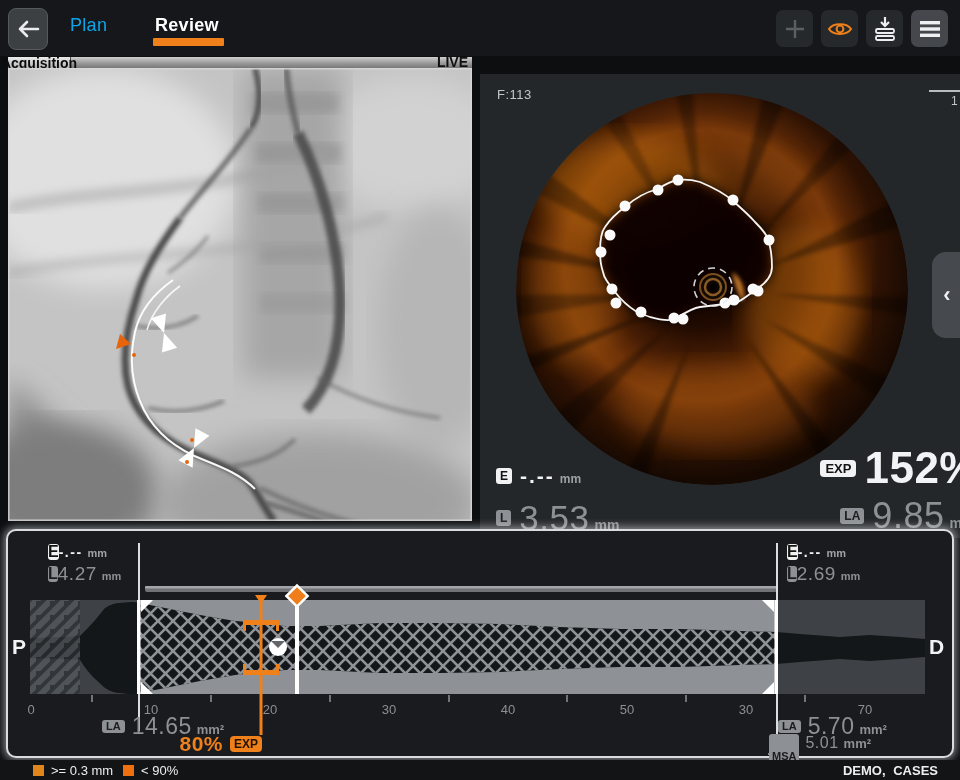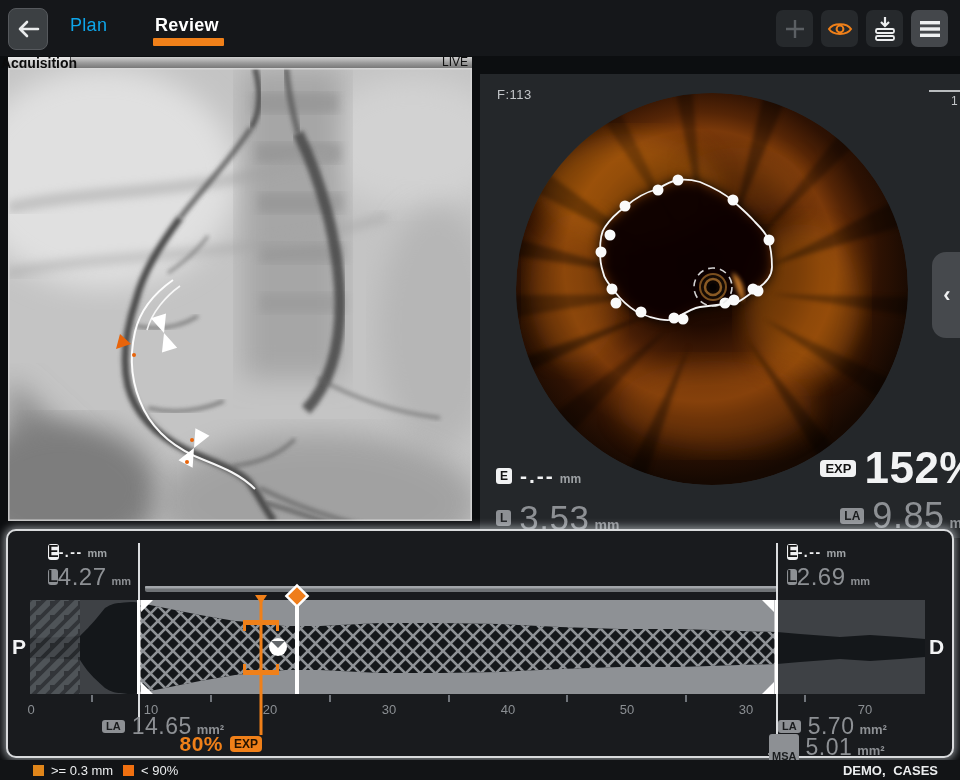--- a/index.html
+++ b/index.html
@@ -22,21 +22,21 @@
   #btn-export{left:866px;}
   #btn-menu{left:911px;background:#44474b;}
 
   
   #acq-bar{left:8px;top:57px;width:464px;height:11px;
            background:linear-gradient(180deg,#cfcfcf 0%,#9a9a9a 55%,#787878 100%);}
   #acq-tab{left:8px;top:57px;width:62px;height:11px;
            background:linear-gradient(180deg,#ececec,#b6b6b6);border-right:1px solid #4a4a4a;
            display:flex;align-items:center;justify-content:center;}
   #acq-tab span{font-size:14px;font-weight:bold;color:#0c0c0c;}
-  #live-label{right:4px;top:0px;font-size:12px;font-weight:normal;color:#101010;line-height:11px;}
+  #live-label{right:4px;top:0px;font-size:14px;font-weight:bold;color:#101010;line-height:11px;}
   #angio{left:8px;top:68px;width:464px;height:453px;}
 
   
   #oct-panel{left:480px;top:74px;width:524px;height:464px;background:#24272a;}
   #oct-frame-label{left:17px;top:13px;font-size:13px;color:#c3c6c9;letter-spacing:.5px;}
   #oct-scale{right:23px;top:16px;width:52px;}
   #oct-scale .bar{width:52px;height:2px;background:#b9bcbe;}
   #oct-scale .lbl{font-size:12px;color:#c3c6c9;text-align:right;margin-top:2px;}
 
   .mrow{display:flex;align-items:baseline;position:absolute;}
@@ -67,36 +67,36 @@
           display:flex;align-items:center;justify-content:center;cursor:pointer;}
   #drawer span{color:#f0f1f2;font-size:22px;font-weight:bold;line-height:1;margin-left:2px;}
 
   
   #card{left:6px;top:529px;width:944px;height:225px;background:#191b1e;border:2px solid #d9dbdd;
         border-radius:10px;box-shadow:0 0 9px 2px rgba(235,240,245,.55);}
   #card .inner{position:absolute;left:0;top:0;width:944px;height:225px;}
   #long-svg{position:absolute;left:0;top:0;}
   .row-e .mval{font-size:14px;font-weight:bold;letter-spacing:1.5px;}
   .row-e .munit{font-size:11px;}
-  .row-l .mval{font-size:24px;}
+  .row-l .mval{font-size:19px;}
   .row-l .munit{font-size:11px;}
   #info-prox-e{left:40px;top:13px;}
   #info-prox-l{left:40px;top:32px;}
   #info-dist-e{left:779px;top:13px;}
   #info-dist-l{left:779px;top:32px;}
 
   #la-prox{left:94px;top:182px;}
   #la-prox .badge{font-size:11px;padding:1px 4px;margin-right:7px;}
   #la-prox .mval{font-size:23px;} #la-prox .munit{font-size:13px;}
   #la-dist{left:770px;top:182px;}
   #la-dist .badge{font-size:11px;padding:1px 4px;margin-right:7px;}
   #la-dist .mval{font-size:23px;} #la-dist .munit{font-size:13px;}
   #msa-dist{left:761px;top:203px;}
   #msa-dist .badge{font-size:11px;padding:17px 3px;margin-right:6px;}
-  #msa-dist .mval{font-size:23px;} #msa-dist .munit{font-size:13px;}
+  #msa-dist .mval{font-size:16px;} #msa-dist .munit{font-size:13px;}
 
   #exp-row{left:132px;top:201px;width:122px;display:flex;align-items:center;justify-content:flex-end;}
   #exp-row .mval{font-size:21px;font-weight:bold;color:#f08019;margin-right:7px;}
   #exp-row .badge{font-size:12px;padding:2px 4px;border-radius:4px;}
 
   #p-label{left:4px;top:104px;font-size:21px;font-weight:bold;color:#f2f3f4;}
   #d-label{left:921px;top:104px;font-size:21px;font-weight:bold;color:#f2f3f4;}
 
   .axis-lbl{position:absolute;top:171px;width:40px;text-align:center;font-size:13px;color:#8b8f93;}
 

